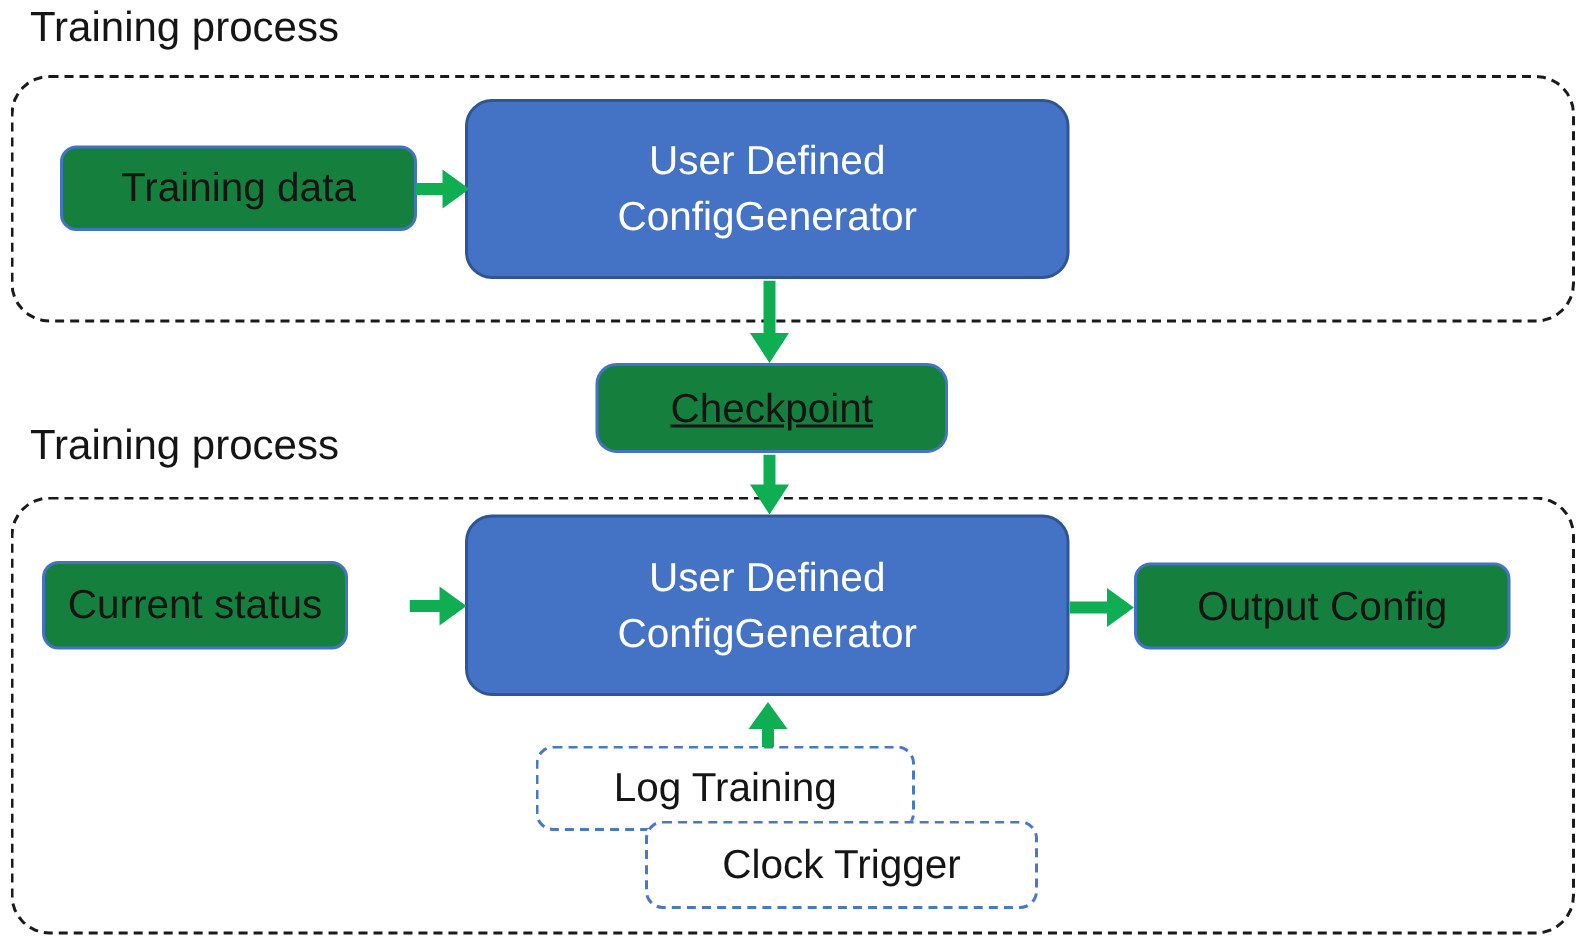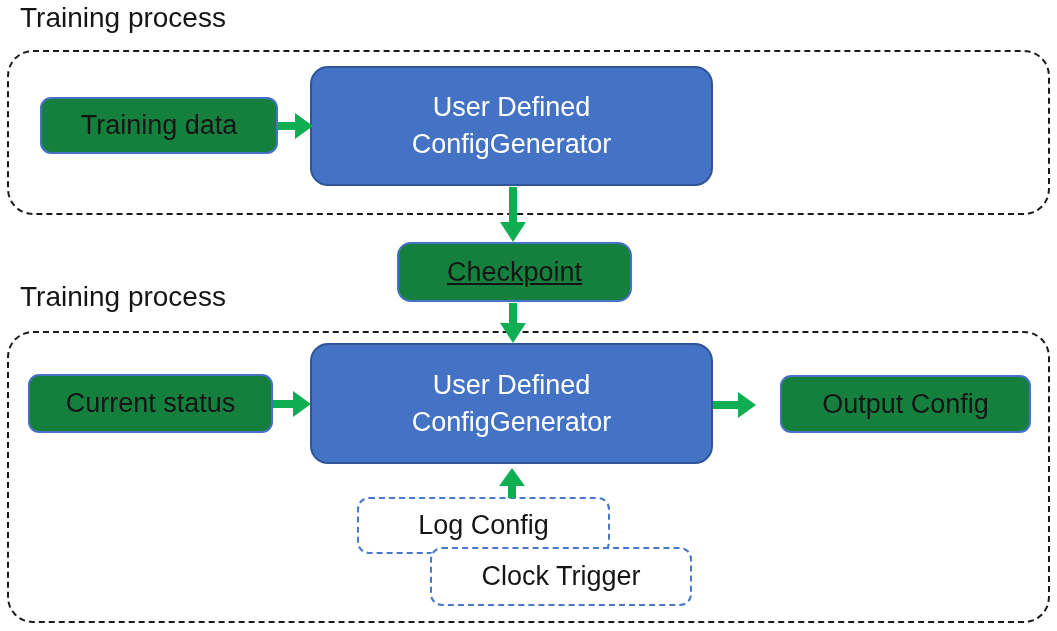--- a/index.html
+++ b/index.html
@@ -85,35 +85,35 @@
 
   <div class="blue-box" style="left:310px; top:66px; width:403px; height:120px;">
     <span>User Defined</span>
     <span>ConfigGenerator</span>
   </div>
 
   <div class="white-box" style="left:397px; top:242px; width:235px; height:60px; border-radius:14px;text-decoration:underline;">
     <span>Checkpoint</span>
   </div>
 
-  <div class="white-box" style="left:28px; top:374px; width:245px; height:59px;">
+  <div class="white-box" style="left:28px; top:374px; width:204px; height:59px;">
     <span>Current status</span>
   </div>
 
   <div class="blue-box" style="left:310px; top:343px; width:403px; height:121px;">
     <span>User Defined</span>
     <span>ConfigGenerator</span>
   </div>
 
-  <div class="white-box" style="left:756px; top:375px; width:251px; height:58px;margin-left:24px;">
+  <div class="white-box" style="left:756px; top:375px; width:251px; height:58px;">
     <span>Output Config</span>
   </div>
 
   <div class="trigger-box" style="left:357px; top:497px; width:253px; height:57px; z-index:3;">
-    <span>Log Config</span>
+    <span>Log Training</span>
   </div>
   <div class="trigger-box" style="left:430px; top:547px; width:262px; height:59px; z-index:4;">
     <span>Clock Trigger</span>
   </div>
 
   <svg class="arrow" style="left:277px; top:112px;" width="36" height="28" viewBox="0 0 36 28">
     <polygon points="0,10 18,10 18,1 36,14 18,27 18,18 0,18"></polygon>
   </svg>
 
   <svg class="arrow" style="left:499px; top:187px;" width="28" height="55" viewBox="0 0 28 55">

